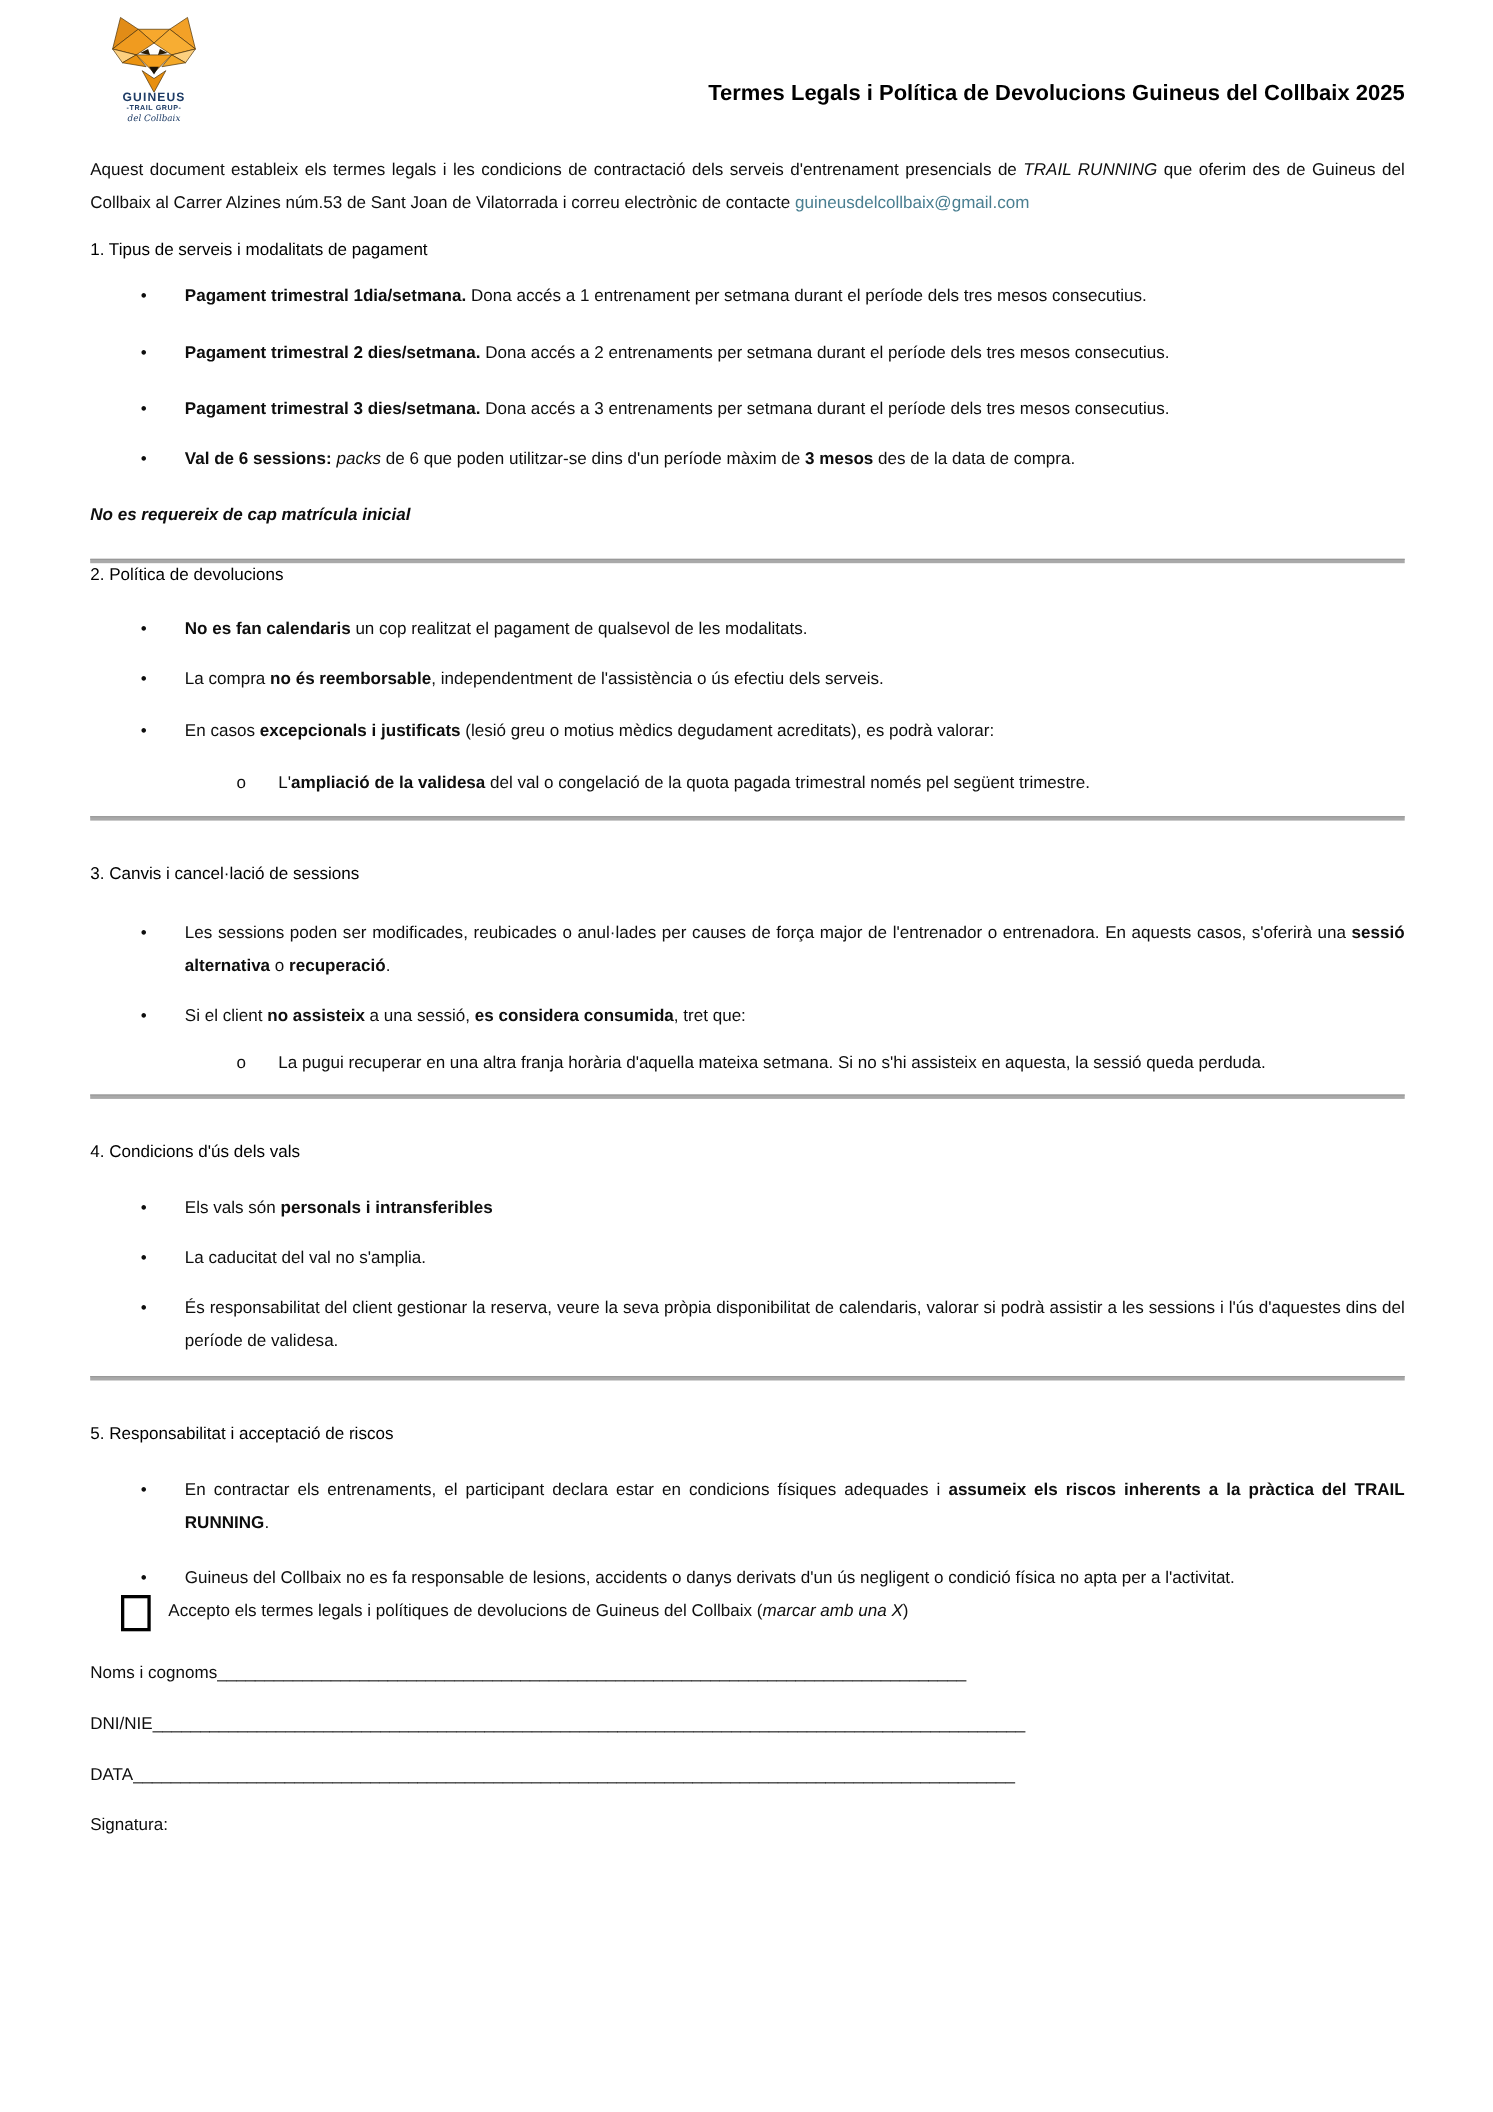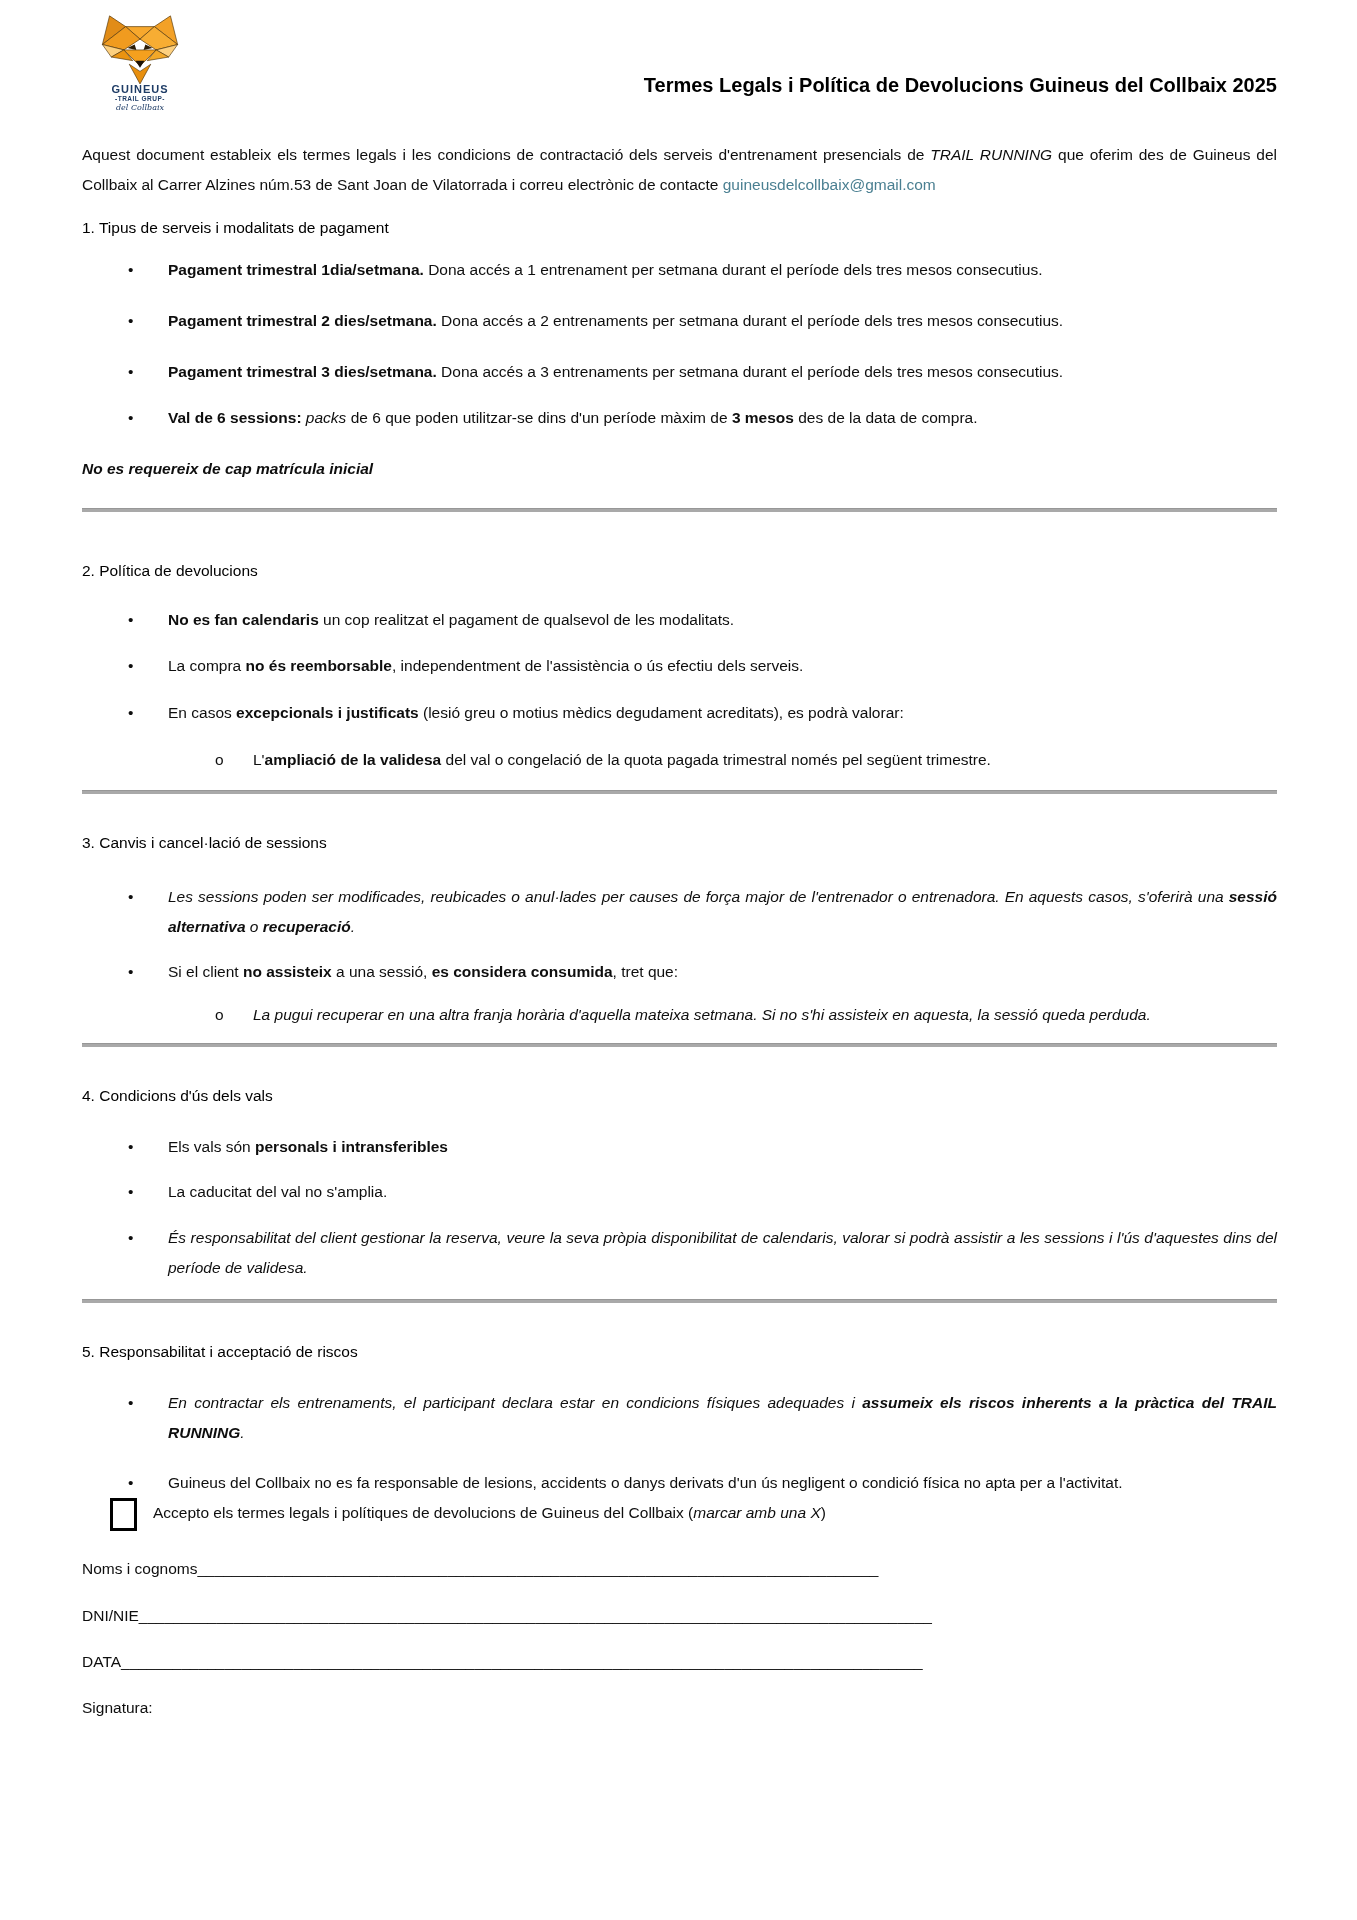--- a/index.html
+++ b/index.html
@@ -26,28 +26,28 @@
   .para { text-align:justify; }
   .heading { font-weight:400; font-size:15.5px; color:#000; line-height:22px; }
   .note { font-weight:700; font-style:italic; line-height:22px; }
   .divider { height:4px; background:#a9a9a9; border-top:1px solid #979797; }
 
   .bullet { display:flex; padding-left:46px; }
   .bullet .marker { flex:0 0 40px; }
   .bullet.sub { padding-left:133px; }
   .bullet.sub .marker { flex:0 0 38px; }
   .bullet .btext { flex:1; }
-  .justify { text-align:justify;font-style:italic; }
+  .justify { text-align:justify; }
 
   .b { font-weight:700; }
   .i { font-style:italic; }
   .link { color:#4a7f91; }.mt13{margin-top:13px}.mt15{margin-top:15px}.mt16{margin-top:16px}
   .mt17{margin-top:17px}.mt20{margin-top:20px}.mt21{margin-top:21px}.mt23{margin-top:23px}
   .mt25{margin-top:25px}.mt28{margin-top:28px}.mt38{margin-top:38px}.mt45{}
-  .mt48{margin-top:48px}
+  .mt48{}
 
   
   .accept-row { display:flex; align-items:flex-start; padding-left:28px; }
   .checkbox { width:27px; height:33px; border:3px solid #000; background:#fff; margin:0 16px 0 0; flex:0 0 27px; }
   .form-row { white-space:nowrap; overflow:hidden; }
   .blank { letter-spacing:0; }
 </style>
 </head>
 <body>
 

